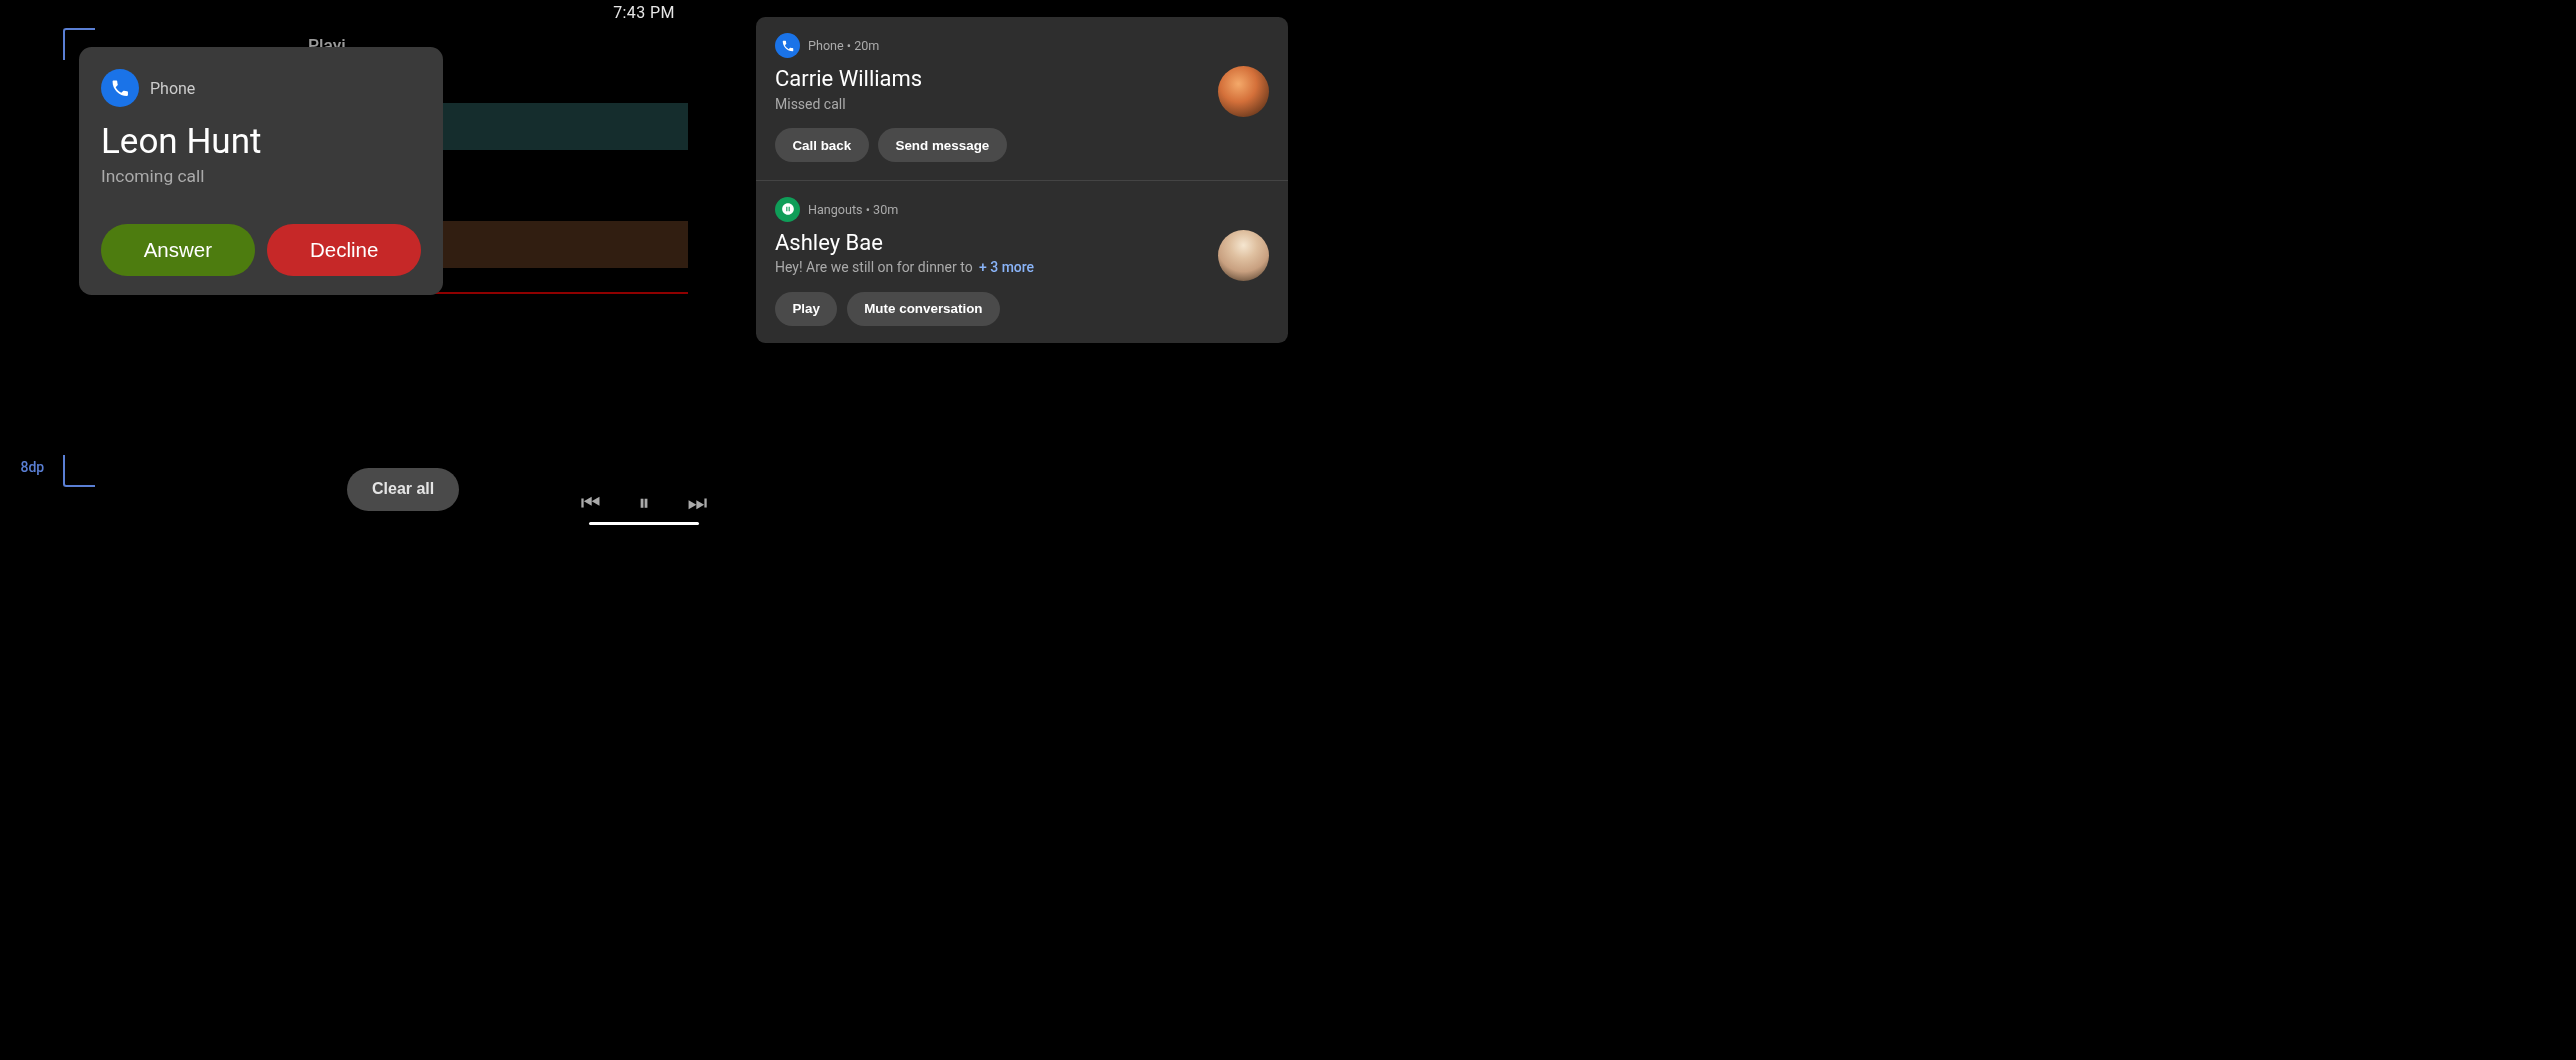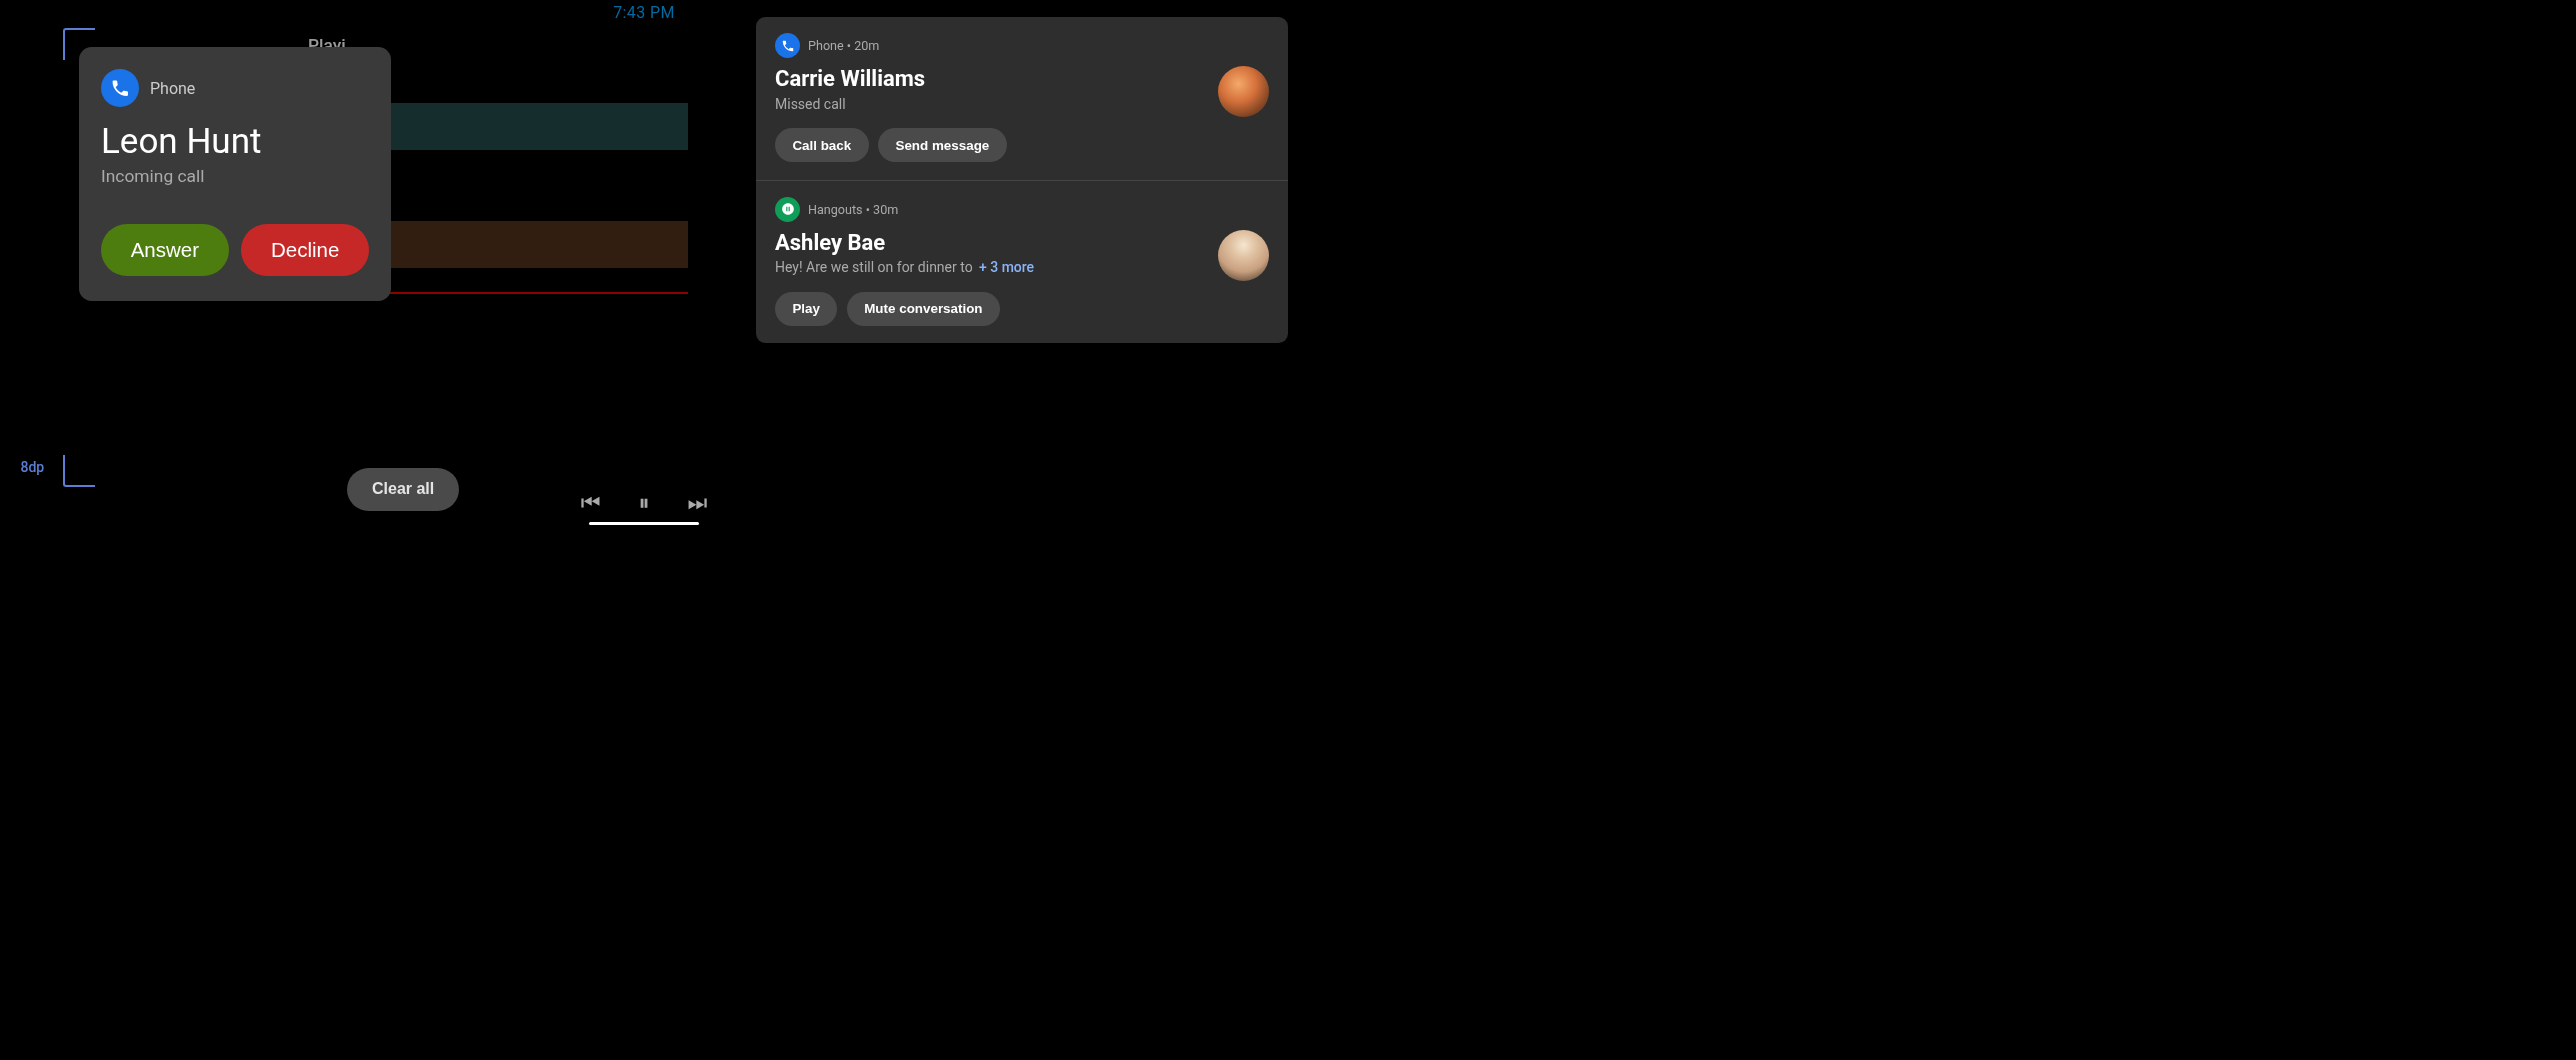--- a/index.html
+++ b/index.html
@@ -12,21 +12,21 @@
       overflow: hidden;
       position: relative;
     }
 
     
     .status-bar {
       position: absolute;
       top: 3.2px;
       left: 50%;
       transform: translateX(-50%);
-      color: #0369a1;
+      color: #e5e5e5;
       font-size: 16px;
       font-weight: 400;
       letter-spacing: 0.4px;
       z-index: 10;
     }
 
     
     .bg-playing {
       position: absolute;
       top: 35px;
@@ -66,24 +66,24 @@
       color: #5a7fd4;
       font-size: 14px;
       font-weight: 500;
     }
 
     
     .call-card {
       position: absolute;
       top: 47px;
       left: 79px;
-      width: 312px;
+      width: 364px;
       background: #3a3a3a;
       border-radius: 12.6px;
-      padding: 22px 22px 25px 22px;
+      padding: 22px 22px 19px 22px;
       z-index: 20;
     }
 
     .call-card-header {
       display: flex;
       align-items: center;
       gap: 11px;
       margin-bottom: 16px;
     }
 
@@ -227,21 +227,21 @@
     }
 
     .notif-text {
       flex: 1;
       padding-right: 12.6px;
     }
 
     .notif-name {
       color: #fff;
       font-size: 22px;
-      font-weight: 700;
+      font-weight: 400;
       line-height: 1.2;
       margin-bottom: 3.2px;
     }
 
     .notif-message {
       color: #aaa;
       font-size: 14px;
       font-weight: 400;
       display: flex;
       align-items: center;

